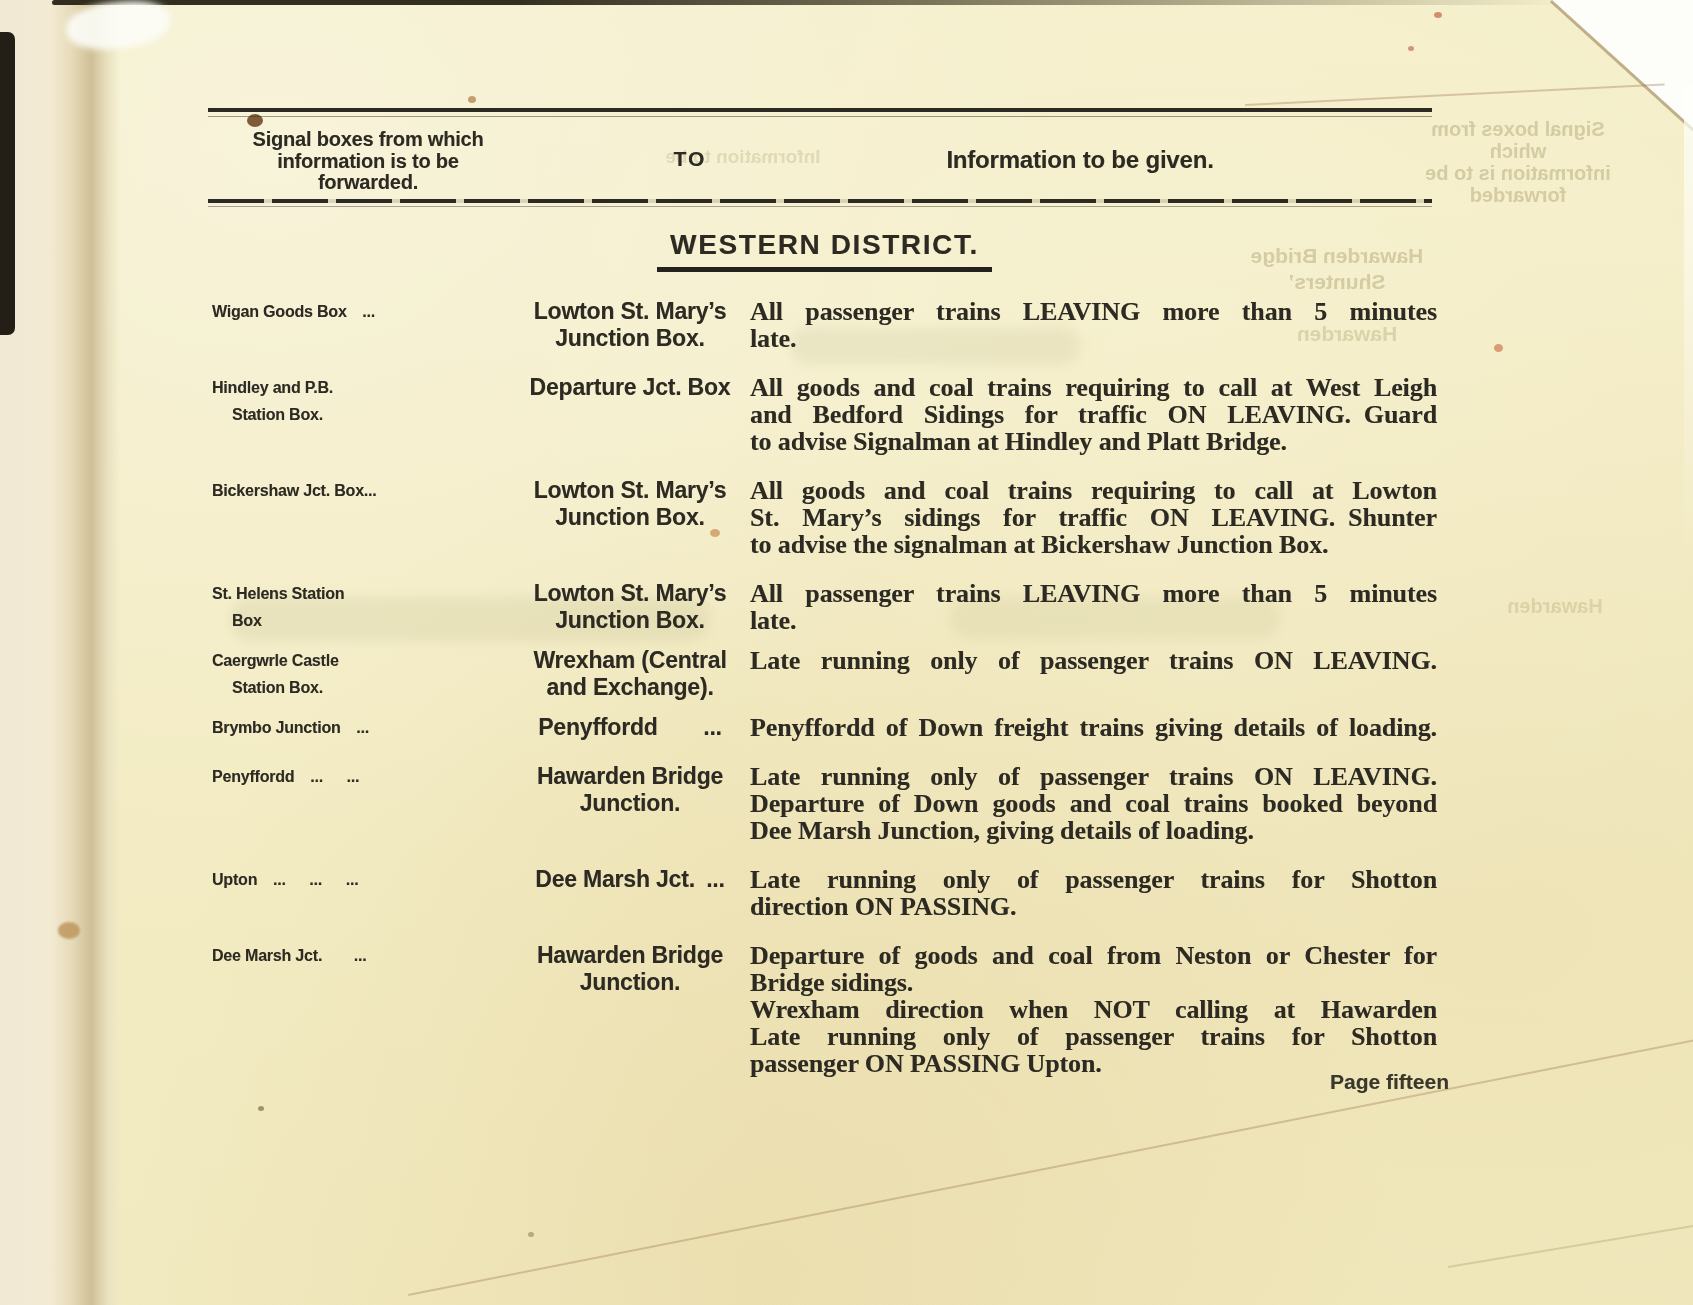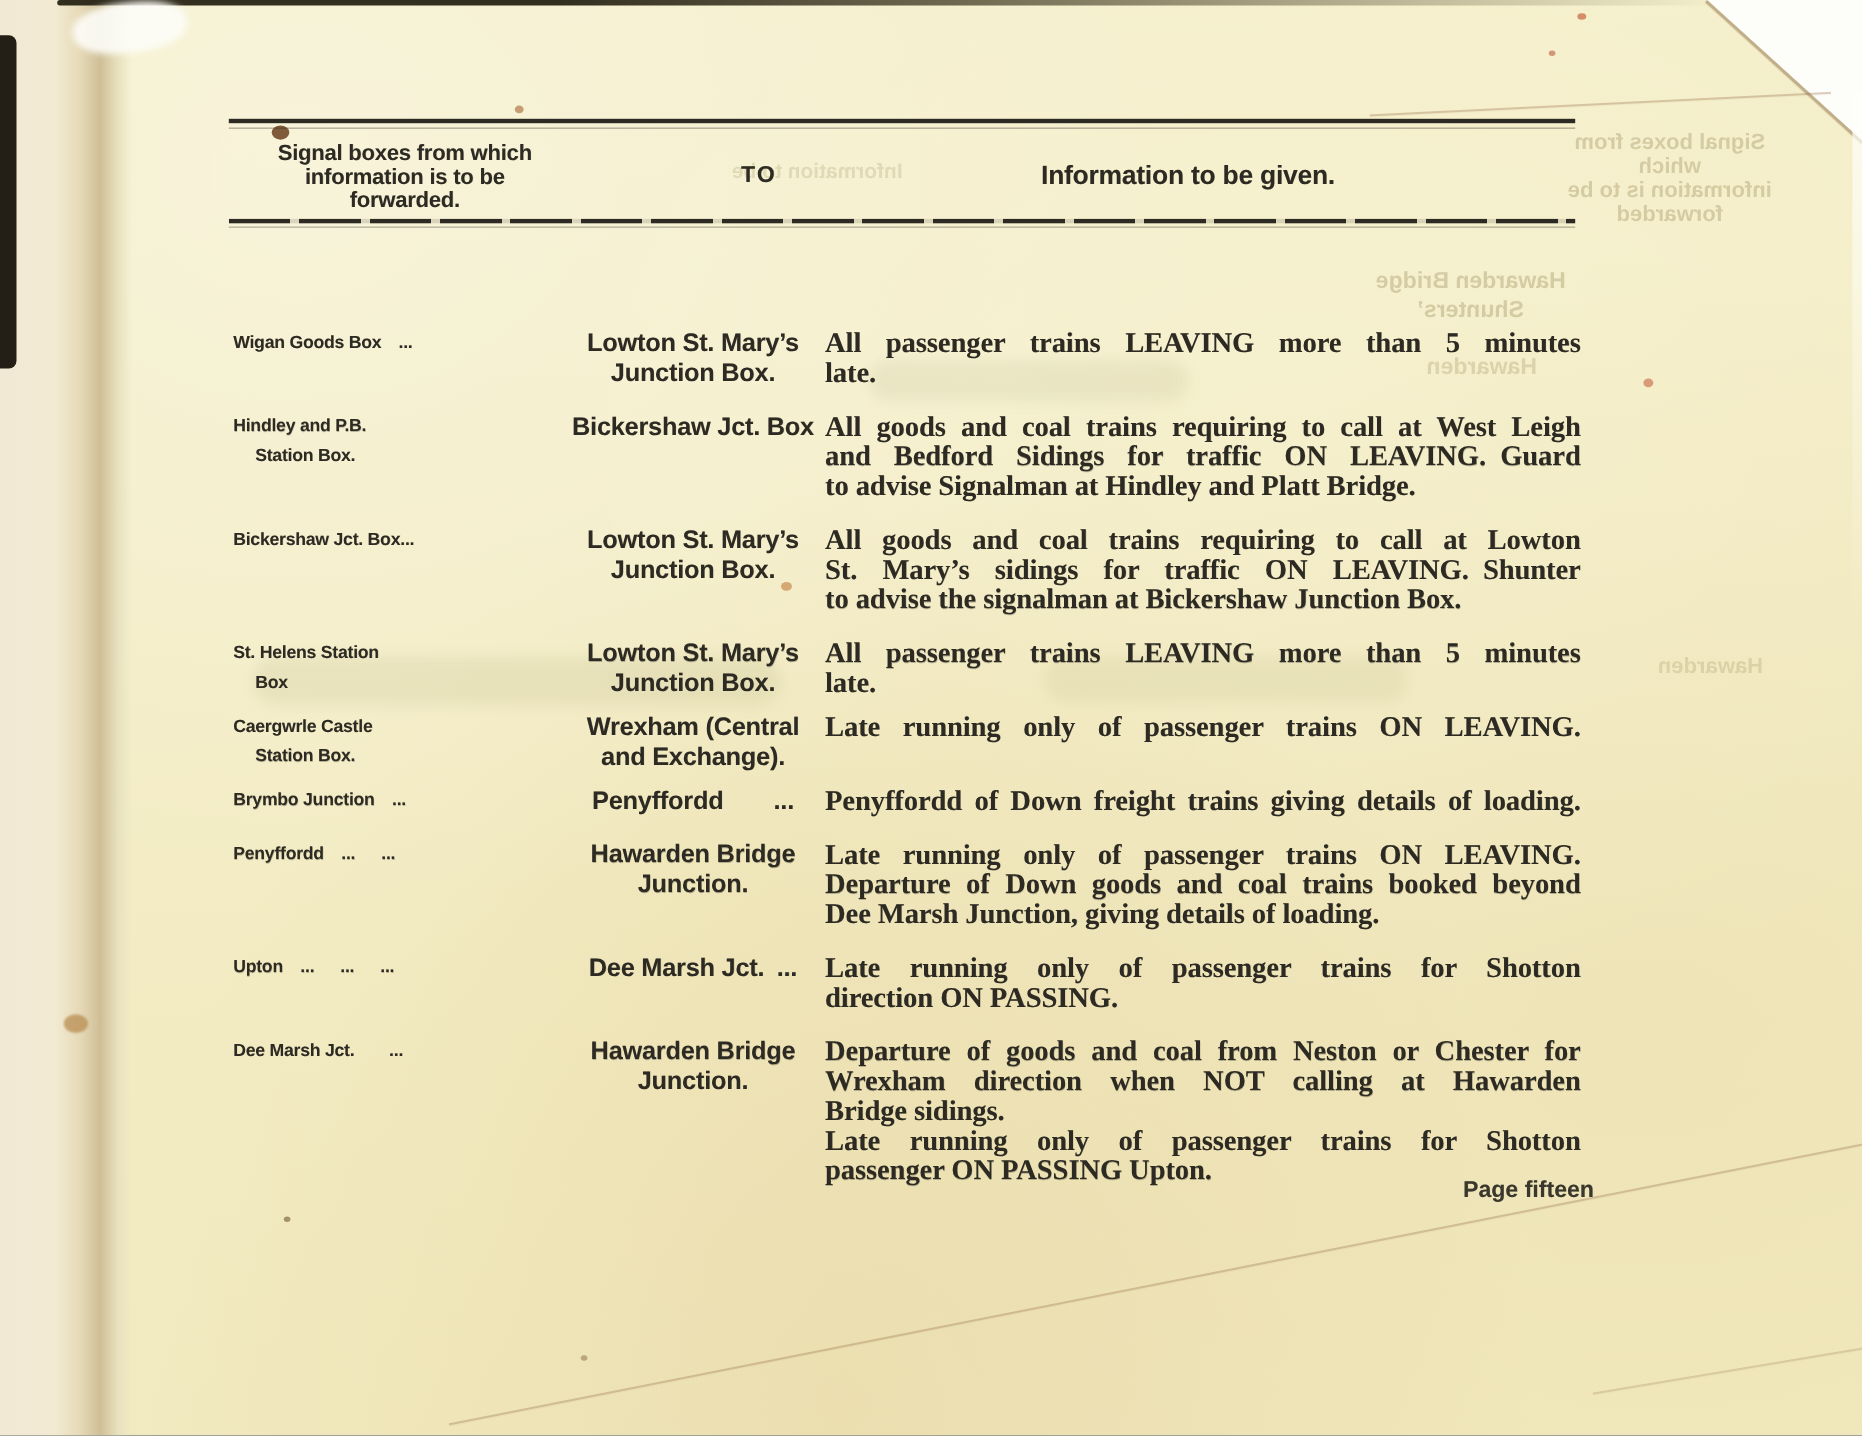--- a/index.html
+++ b/index.html
@@ -115,36 +115,39 @@
   <div class="rule top"></div>
   <div class="rule top-hair"></div>
   <div class="hdr from">Signal boxes from which
 information is to be
 forwarded.</div>
   <div class="hdr to">TO</div>
   <div class="hdr info">Information to be given.</div>
   <div class="rule bottom-hair"></div>
   <div class="rule bottom"></div>
 
+  <div class="title-wrap">
+    <span class="title">WESTERN DISTRICT.</span>
+  </div>
 
   <div class="table">
   <div class="row">
     <div class="c1">Wigan Goods Box  ...</div>
     <div class="c2">Lowton St. Mary’s
 Junction Box.</div>
     <div class="c3">
           <div class="line jl">All passenger trains LEAVING more than 5 minutes</div>
           <div class="line">late.</div>
         </div>
   </div>
 
   <div class="row">
     <div class="c1">Hindley and P.B.
 Station Box.</div>
-    <div class="c2">Bickershaw Jct. Box</div>
+    <div class="c2">Departure Jct. Box</div>
     <div class="c3">
           <div class="line jl">All goods and coal trains requiring to call at West Leigh</div>
           <div class="line jl">and Bedford Sidings for traffic ON LEAVING. Guard</div>
           <div class="line">to advise Signalman at Hindley and Platt Bridge.</div>
         </div>
   </div>
 
   <div class="row">
     <div class="c1">Bickershaw Jct. Box...</div>
     <div class="c2">Lowton St. Mary’s
@@ -204,22 +207,22 @@
           <div class="line">direction ON PASSING.</div>
         </div>
   </div>
 
   <div class="row">
     <div class="c1">Dee Marsh Jct.  ...</div>
     <div class="c2">Hawarden Bridge
 Junction.</div>
     <div class="c3">
           <div class="line jl">Departure of goods and coal from Neston or Chester for</div>
+          <div class="line">Bridge sidings.</div>
           <div class="line jl">Wrexham direction when NOT calling at Hawarden</div>
-          <div class="line">Bridge sidings.</div>
           <div class="line jl">Late running only of passenger trains for Shotton</div>
           <div class="line">passenger ON PASSING Upton.</div>
         </div>
   </div>
 </div>
 
   <div class="page-number">Page fifteen</div>
 </div>
 
 </body></html>

